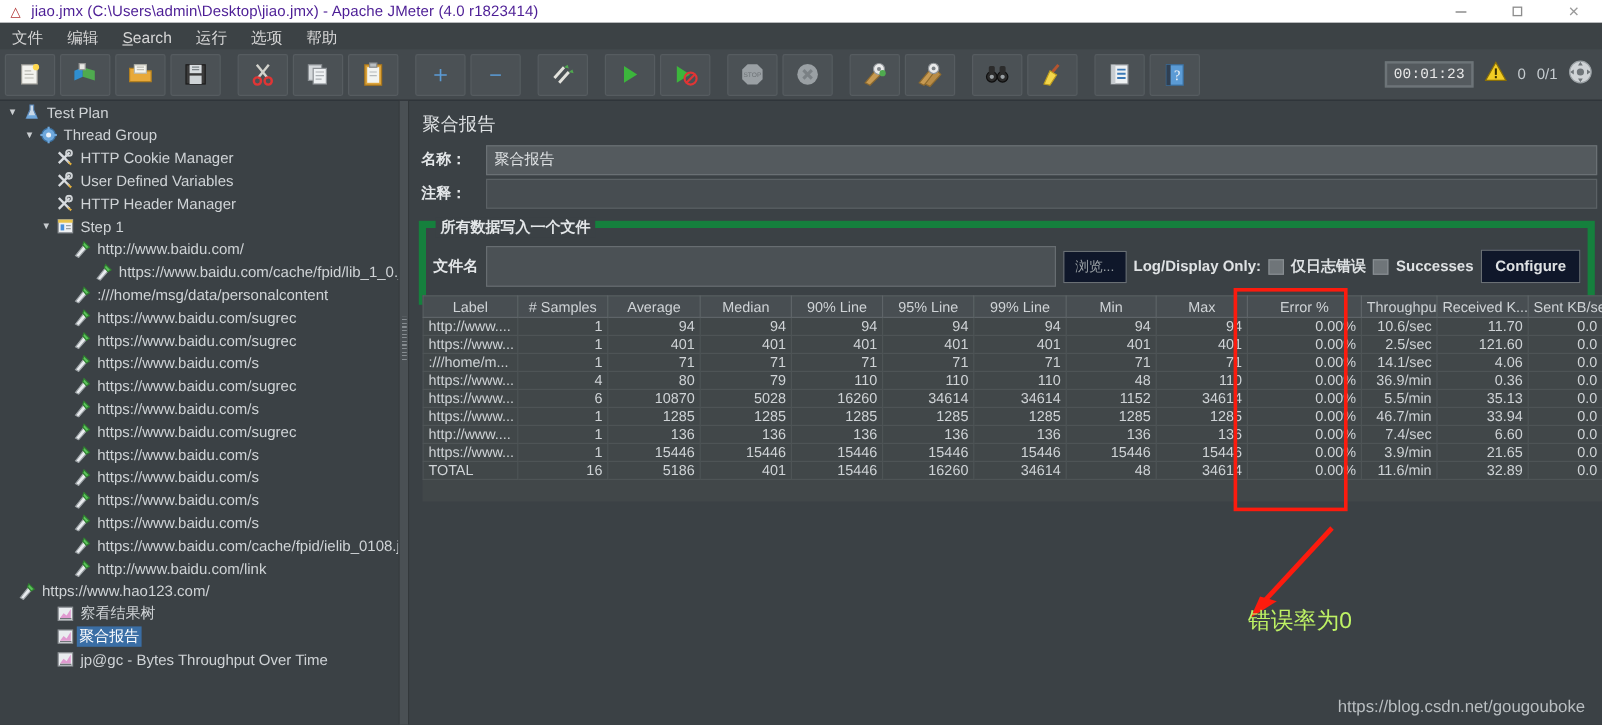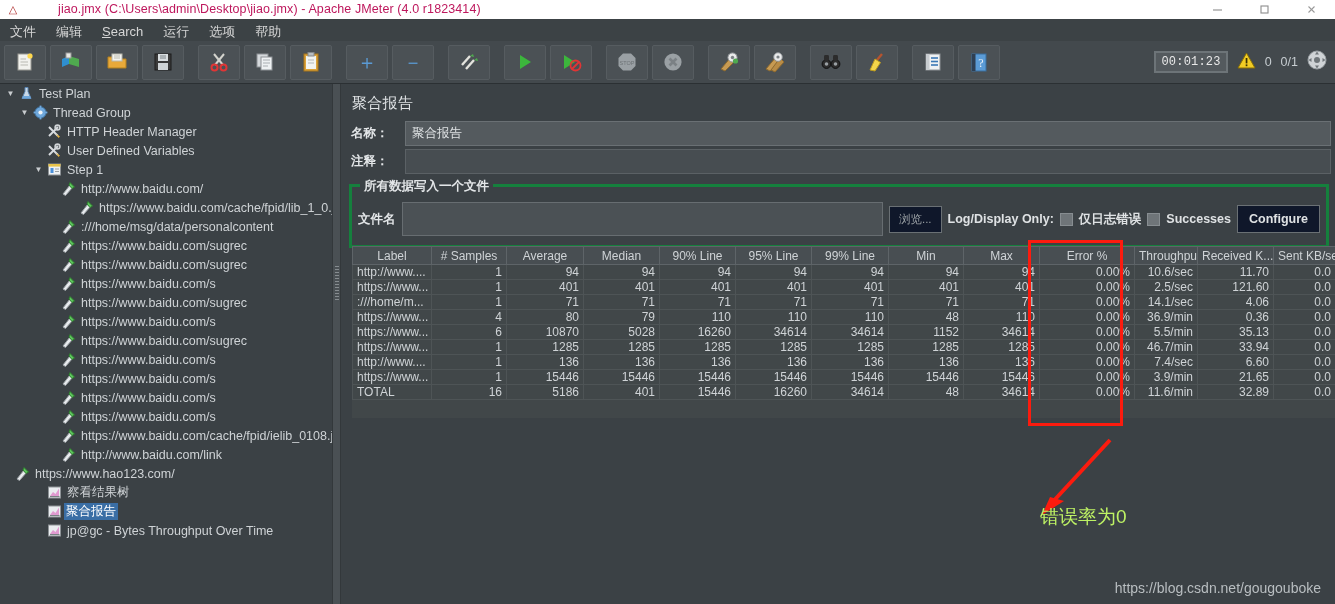--- a/index.html
+++ b/index.html
@@ -10,22 +10,22 @@
   }
   #app { position: relative; width: 1335px; height: 604px; background: #3b4145; }
 
   
   .titlebar {
     position: absolute; left:0; top:0; width:1335px; height:19px;
     background:#ffffff; display:flex; align-items:center;
   }
   .titlebar .tb-icon { width:26px; text-align:center; font-size:11px; color:#b03030; }
   .titlebar .tb-text {
-    flex:1; font-size:12.5px; color:#be185d; letter-spacing:.1px;
-    white-space:nowrap; overflow:hidden; margin-top:-1px;margin-left:32px;
+    flex:1; font-size:12.5px; color:#4c1d95; letter-spacing:.1px;
+    white-space:nowrap; overflow:hidden; margin-top:-1px;
   }
   .wincontrols { display:flex; height:19px; }
   .wc { width:47px; display:flex; align-items:center; justify-content:center; color:#8d8d8d; }
   .wc svg { display:block; }
 
   
   .menubar {
     position:absolute; left:0; top:19px; width:1335px; height:26px;
     background:#3c4245; display:flex; align-items:center;
     border-bottom:1px solid #2e3336;
@@ -97,21 +97,21 @@
     display:flex; align-items:center; padding-left:2px;
   }
   .field-row .finput {
     flex:1; background:#545a5e; border:1px solid #6a7074;
     font-size:12.5px; color:#dfe2e4; display:flex; align-items:center; padding-left:6px;
   }
   .field-row.comment { margin-top:3px; }
   .field-row.comment .finput { background:#474d51; border-color:#5b6165; }
 
   .group {
-    margin:10px 6px 0 8px; border:3px solid #15803d; position:relative; padding:15px 6px 9px 6px;
+    margin:10px 6px 0 8px; border:6px solid #15803d; position:relative; padding:15px 6px 9px 6px;
   }
   .group > .glegend {
     position:absolute; top:-9px; left:8px; background:#3b4145; padding:0 4px;
     font-size:12.5px; color:#e3e6e8; font-weight:bold;
   }
   .filerow { display:flex; align-items:center; gap:6px; }
   .filerow .fl { font-size:12.5px; color:#e3e6e8; font-weight:bold; white-space:nowrap; }
   .filerow .fname {
     flex:1; height:34px; background:#4b5155; border:1px solid #676d71;
   }
@@ -396,33 +396,45 @@
       <div class="tnode" style="padding-left: 32px;">
         <span class="twist"></span>
         <span class="ticon">
           <svg width="15" height="15" viewBox="0 0 15 15">
             <line x1="2" y1="12" x2="11" y2="3" stroke="#d8dce0" stroke-width="2"></line>
             <line x1="2" y1="3" x2="11" y2="12" stroke="#d8dce0" stroke-width="2"></line>
             <path d="M9 10 l4 2.5 l-1.5 1.5 z" fill="#e8b33a"></path>
             <circle cx="10.5" cy="3.5" r="2.4" fill="none" stroke="#cfd3d6" stroke-width="1.6"></circle>
           </svg>
         </span>
-        <span class="tlabel">HTTP Header Manager</span>
+        <span class="tlabel">HTTP Cookie Manager</span>
       </div>
       <div class="tnode" style="padding-left: 32px;">
         <span class="twist"></span>
         <span class="ticon">
           <svg width="15" height="15" viewBox="0 0 15 15">
             <line x1="2" y1="12" x2="11" y2="3" stroke="#d8dce0" stroke-width="2"></line>
             <line x1="2" y1="3" x2="11" y2="12" stroke="#d8dce0" stroke-width="2"></line>
             <path d="M9 10 l4 2.5 l-1.5 1.5 z" fill="#e8b33a"></path>
             <circle cx="10.5" cy="3.5" r="2.4" fill="none" stroke="#cfd3d6" stroke-width="1.6"></circle>
           </svg>
         </span>
         <span class="tlabel">User Defined Variables</span>
+      </div>
+      <div class="tnode" style="padding-left: 32px;">
+        <span class="twist"></span>
+        <span class="ticon">
+          <svg width="15" height="15" viewBox="0 0 15 15">
+            <line x1="2" y1="12" x2="11" y2="3" stroke="#d8dce0" stroke-width="2"></line>
+            <line x1="2" y1="3" x2="11" y2="12" stroke="#d8dce0" stroke-width="2"></line>
+            <path d="M9 10 l4 2.5 l-1.5 1.5 z" fill="#e8b33a"></path>
+            <circle cx="10.5" cy="3.5" r="2.4" fill="none" stroke="#cfd3d6" stroke-width="1.6"></circle>
+          </svg>
+        </span>
+        <span class="tlabel">HTTP Header Manager</span>
       </div>
       <div class="tnode" style="padding-left: 32px;">
         <span class="twist">▼</span>
         <span class="ticon">
           <svg width="15" height="15" viewBox="0 0 15 15">
             <rect x="1.5" y="2" width="12" height="11" fill="#eef1f3" stroke="#8d9296"></rect>
             <rect x="1.5" y="2" width="12" height="2.6" fill="#e8c34a"></rect>
             <rect x="3.5" y="6" width="3" height="5" fill="#4a90d9"></rect>
             <line x1="8" y1="7" x2="12" y2="7" stroke="#9aa0a4"></line>
             <line x1="8" y1="9.5" x2="12" y2="9.5" stroke="#9aa0a4"></line>

